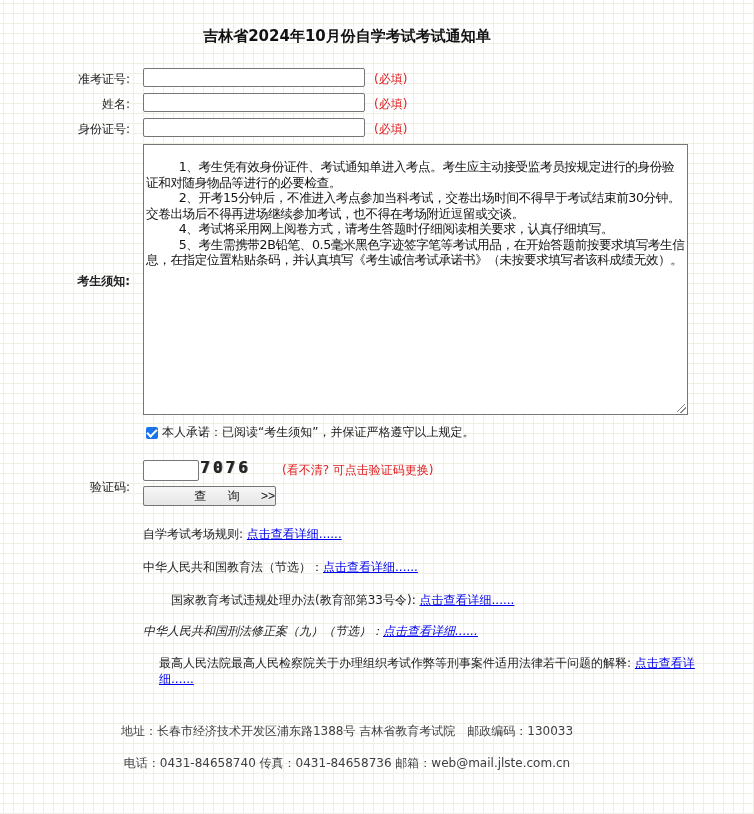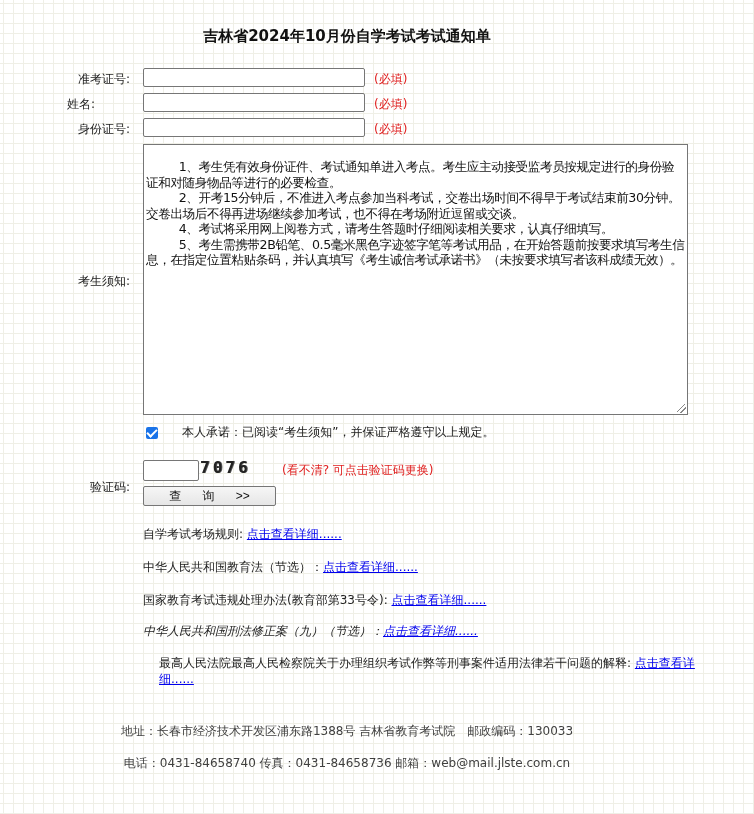--- a/index.html
+++ b/index.html
@@ -73,21 +73,20 @@
     position: absolute; right: 1px; bottom: 1px;
     width: 9px; height: 9px;
     background: linear-gradient(135deg, transparent 40%, #888 40%, #888 48%, transparent 48%, transparent 65%, #888 65%, #888 73%, transparent 73%);
   }
   .agree-row {
     position: absolute;
     left: 146px; top: 424px;
     display: flex; align-items: center;
     font-size: 12px;
     color: #222;
-    gap: 20px;
   }
   .checkbox {
     width: 12px; height: 12px;
     background: #1a73e8;
     border-radius: 2px;
     margin-right: 4px;
     position: relative;
   }
   .checkbox::after {
     content: "";
@@ -130,21 +129,21 @@
     position: absolute;
     left: 143px; top: 486px;
     width: 133px; height: 20px;
     box-sizing: border-box;
     border: 1px solid #767676;
     border-radius: 2px;
     background: linear-gradient(#f6f6f6, #e6e6e6);
     font-size: 12px;
     color: #111;
     word-spacing: 18px;
-    text-align: center;
+    text-align: right;
     line-height: 17px;
     padding: 0;
     cursor: pointer;
   }
   .link-row {
     position: absolute;
     left: 143px;
     width: 545px;
     font-size: 12px;
     color: #222;
@@ -164,29 +163,29 @@
 </style>
 </head>
 <body>
 
 <div class="title">吉林省2024年10月份自学考试考试通知单</div>
 
 <div class="row-label" style="left:0; top:71px;">准考证号:</div>
 <input class="text-input" style="top: 68px;" type="text" value="">
 <div class="required" style="top:71px;">(必填)</div>
 
-<div class="row-label" style="left:16px; top:96px;text-align:center;">姓名:</div>
+<div class="row-label" style="left:0; top:96px;">姓名:</div>
 <input class="text-input" style="top: 93px;" type="text" value="">
 <div class="required" style="top:96px;">(必填)</div>
 
 <div class="row-label" style="left:0; top:121px;">身份证号:</div>
 <input class="text-input" style="top: 118px;" type="text" value="">
 <div class="required" style="top:121px;">(必填)</div>
 
-<div class="row-label" style="left:0; top:273px;">考生须知:</div>
+<div class="row-label" style="left:0; top:273px;font-weight:bold;">考生须知:</div>
 <div class="notice-box">
   <p>1、考生凭有效身份证件、考试通知单进入考点。考生应主动接受监考员按规定进行的身份验证和对随身物品等进行的必要检查。</p>
   <p>2、开考15分钟后，不准进入考点参加当科考试，交卷出场时间不得早于考试结束前30分钟。交卷出场后不得再进场继续参加考试，也不得在考场附近逗留或交谈。</p>
   <p>4、考试将采用网上阅卷方式，请考生答题时仔细阅读相关要求，认真仔细填写。</p>
   <p>5、考生需携带2B铅笔、0.5毫米黑色字迹签字笔等考试用品，在开始答题前按要求填写考生信息，在指定位置粘贴条码，并认真填写《考生诚信考试承诺书》（未按要求填写者该科成绩无效）。</p>
   <div class="resize-grip"></div>
 </div>
 
 <div class="agree-row">
   <span class="checkbox"></span>
@@ -199,21 +198,21 @@
 <div class="captcha-hint">(看不清? 可点击验证码更换)</div>
 
 <button class="query-btn">查 询 &gt;&gt;</button>
 
 <div class="link-row" style="top:526px;">
   <span>自学考试考场规则: </span><a>点击查看详细......</a>
 </div>
 <div class="link-row" style="top:559px;">
   <span>中华人民共和国教育法（节选）：</span><a>点击查看详细......</a>
 </div>
-<div class="link-row" style="top:592px;">
+<div class="link-row" style="top:592px;margin-left:28px;">
   <span>国家教育考试违规处理办法(教育部第33号令): </span><a>点击查看详细......</a>
 </div>
 <div class="link-row" style="top:623px;font-style:italic;">
   <span>中华人民共和国刑法修正案（九）（节选）：</span><a>点击查看详细......</a>
 </div>
 <div class="link-row" style="top:655px;padding-left:16px;">
   <span>最高人民法院最高人民检察院关于办理组织考试作弊等刑事案件适用法律若干问题的解释: </span><a>点击查看详细......</a>
 </div>
 
 <div class="footer-line" style="top:723px;">地址：长春市经济技术开发区浦东路1388号 吉林省教育考试院　邮政编码：130033</div>

